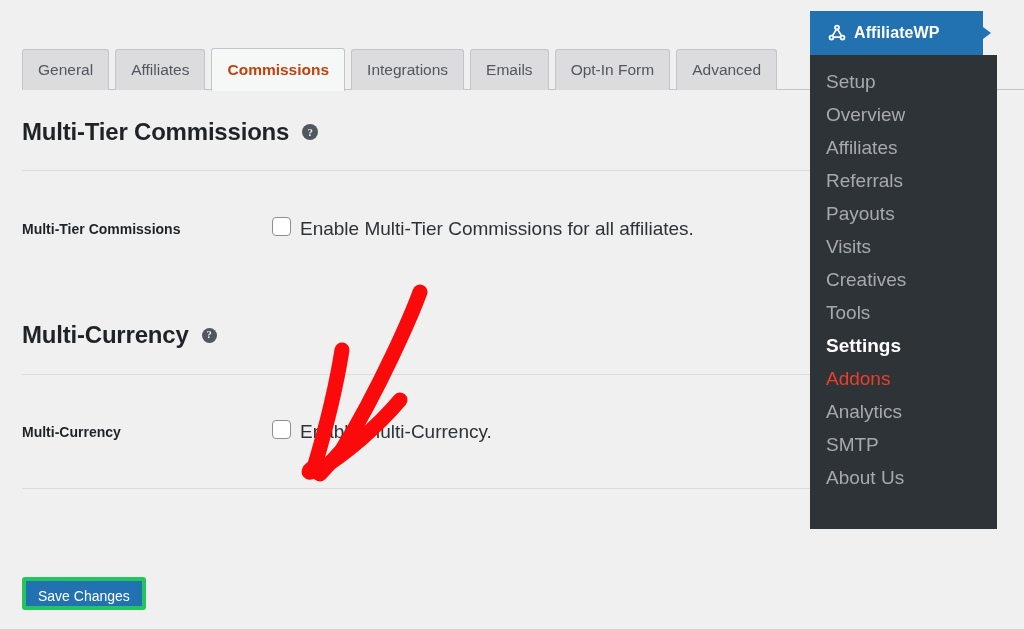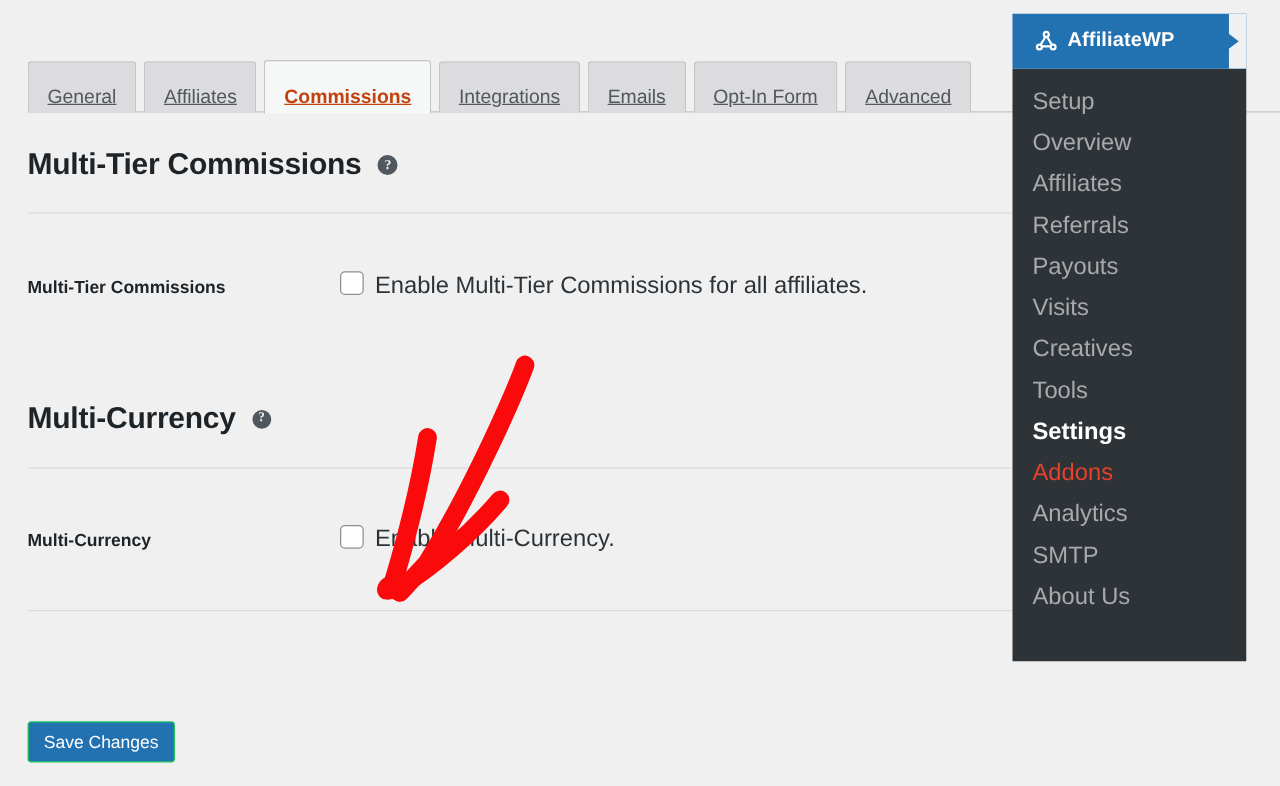--- a/index.html
+++ b/index.html
@@ -35,32 +35,31 @@
     bottom: 0;
     height: 1px;
     background: #c3c4c7;
   }
   .tab {
     position: relative;
     z-index: 2;
     box-sizing: border-box;
     height: 41px;
     line-height: 39px;
-    padding: 8px 15px;
+    padding: 0 15px;
     margin-right: 6px;
     font-size: 15.5px;
     color: #50575e;
     background: #dcdcde;
     border: 1px solid #c3c4c7;
     border-bottom: none;
     border-radius: 3px 3px 0 0;
     white-space: nowrap;
     cursor: pointer;
     user-select: none;
-    text-decoration: underline;
   }
   .tab.active {
     background: #f6f7f7;
     color: #c2410c;
     font-weight: bold;
     height: 43px;
     line-height: 41px;
     margin-bottom: -1px;
   }
 
@@ -147,21 +146,21 @@
 
   
   #save-button {
     position: absolute;
     left: 22px;
     top: 577px;
     box-sizing: border-box;
     height: 33px;
     padding: 0 12px;
     background: #2271b1;
-    border: 1px solid #22c55e;
+    border: 4px solid #22c55e;
     border-radius: 3px;
     color: #fff;
     font-size: 14px;
     font-family: "Liberation Sans", sans-serif;
     cursor: pointer;
     line-height: 31px;
   }
 
   
   #affiliatewp-panel {

